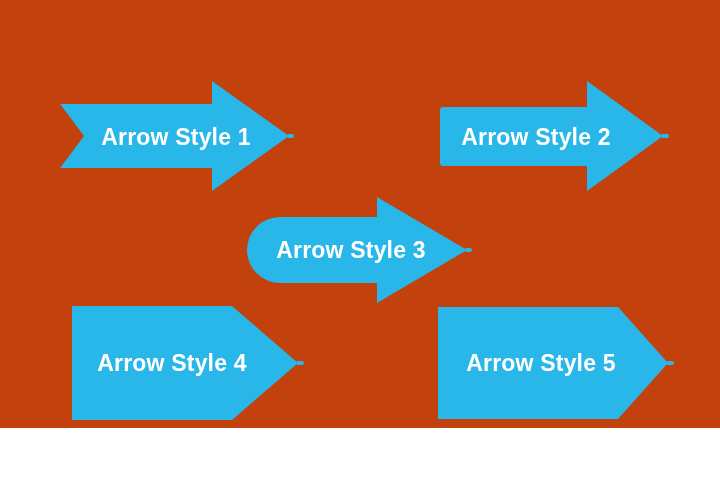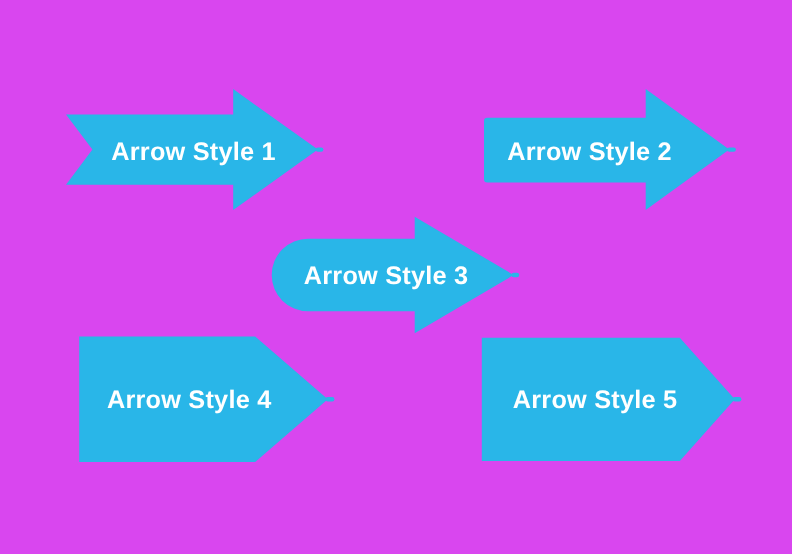--- a/index.html
+++ b/index.html
@@ -4,22 +4,22 @@
 <style>
   html, body {
     margin: 0;
     padding: 0;
     background: #ffffff;
     font-family: "Liberation Sans", sans-serif;
   }
   .canvas {
     position: relative;
     width: 720px;
-    height: 504px;
-    background: #d946ef;
+    height: 428px;
+    background: #c2410c;
     overflow: hidden;
   }
   svg { display: block; }
   .arrow-shape {
     stroke-width: 2;
     stroke-linejoin: round;
   }
   .tip-nub {
     stroke-width: 4;
     stroke-linecap: round;

